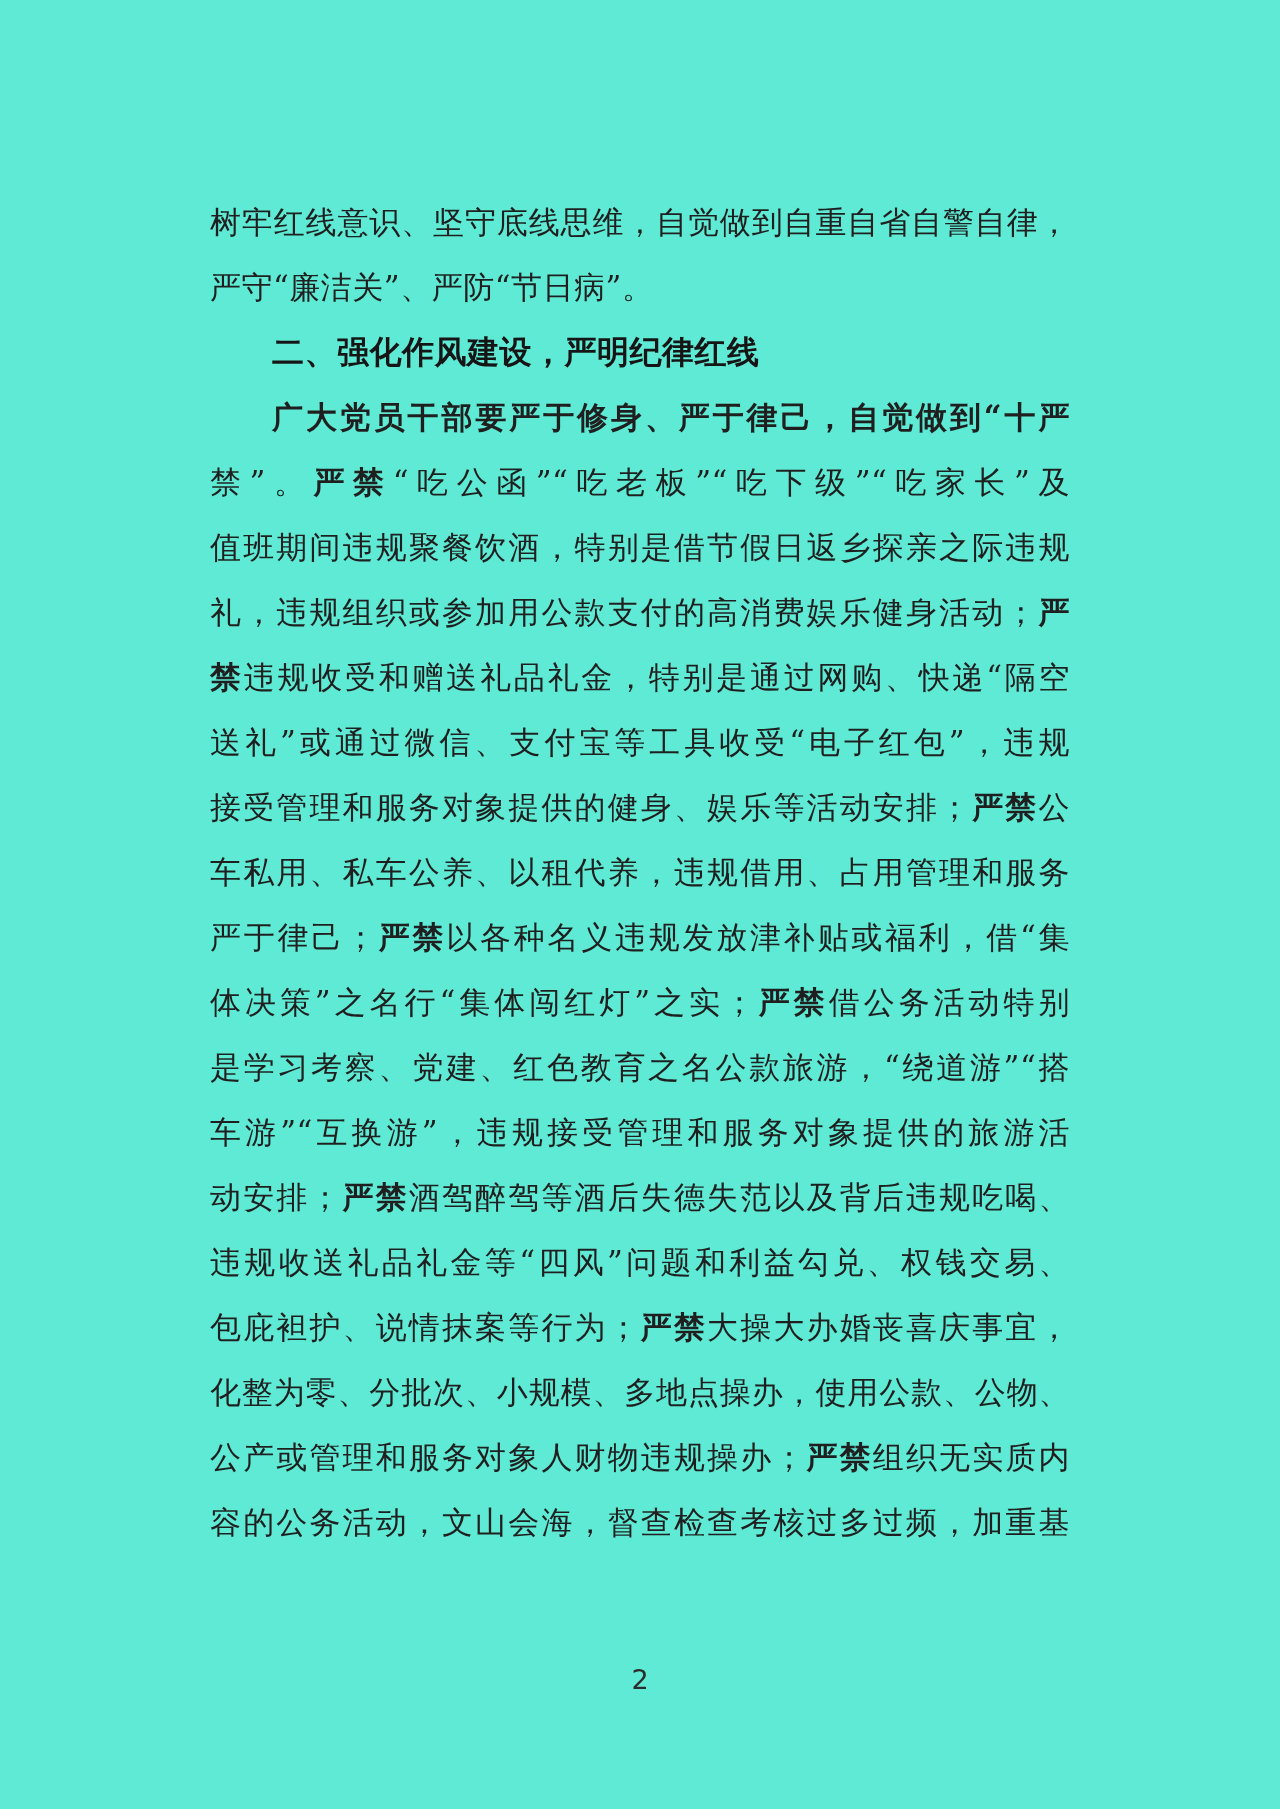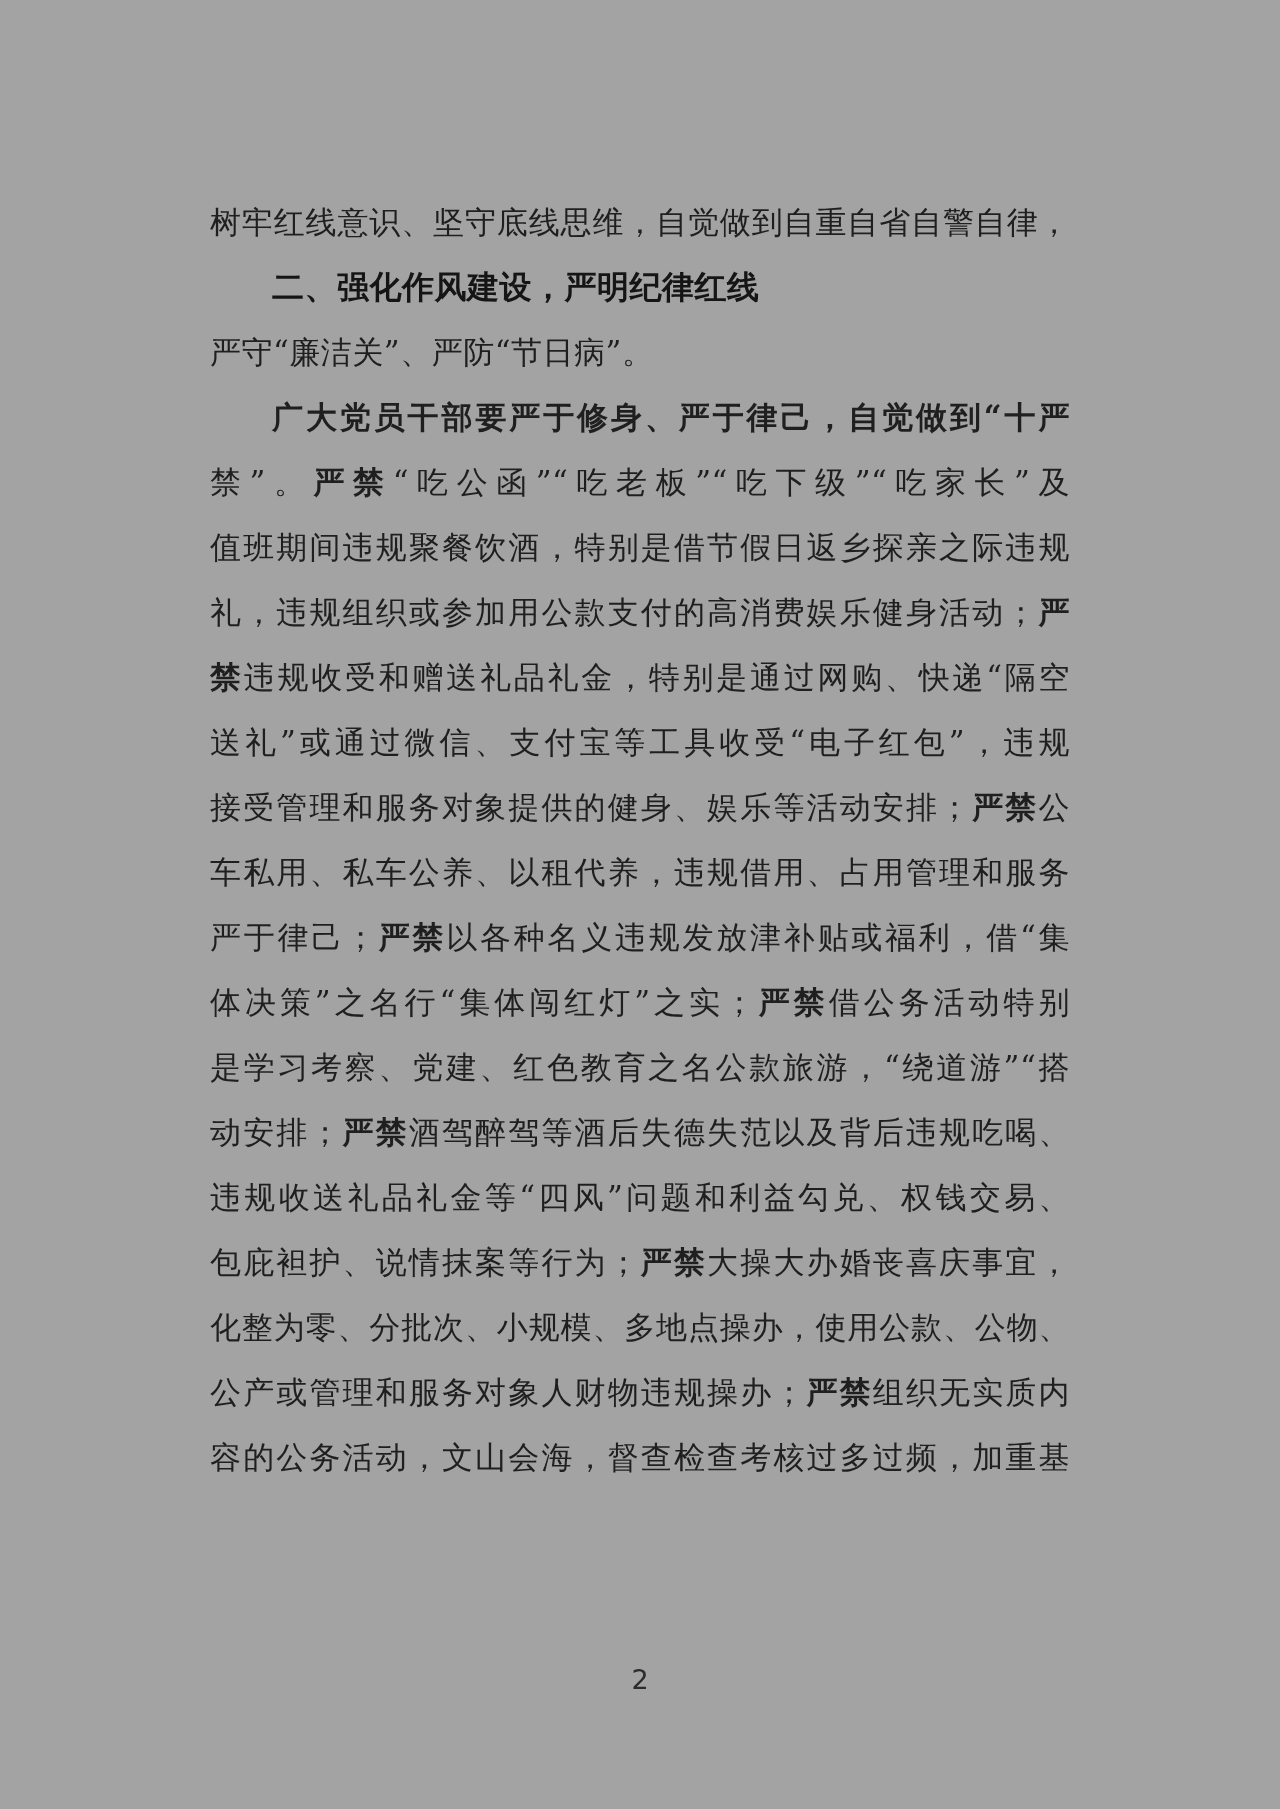--- a/index.html
+++ b/index.html
@@ -4,21 +4,21 @@
 <style>
   html, body {
     margin: 0;
     padding: 0;
     background: #ffffff;
   }
   .page {
     position: relative;
     width: 1280px;
     height: 1809px;
-    background: #a3a3a3;
+    background: #5eead4;
     overflow: hidden;
     font-family: "DejaVu Serif", serif;
   }
   .text-block {
     position: absolute;
     left: 210px;
     top: 190px;
     width: 860px;
   }
   .line {
@@ -58,33 +58,34 @@
     color: #2c2c2c;
     font-family: "DejaVu Sans", sans-serif;
   }
 </style>
 </head>
 <body>
 
 <div class="page">
   <div class="text-block" id="text-block">
       <div class="line justify"><span>树牢红线意识、坚守底线思维，自觉做到自重自省自警自律，</span></div>
+      <div class="line"><span>严守“廉洁关”、严防“节日病”。</span></div>
       <div class="line indent heading"><b>二、强化作风建设，严明纪律红线</b></div>
-      <div class="line"><span>严守“廉洁关”、严防“节日病”。</span></div>
       <div class="line justify indent"><span>广大党员干部要严于修身、严于律己，自觉做到“十严</span></div>
       <div class="line justify"><span>禁”。</span><b>严禁</b><span>“吃公函”“吃老板”“吃下级”“吃家长”及</span></div>
       <div class="line justify"><span>值班期间违规聚餐饮酒，特别是借节假日返乡探亲之际违规</span></div>
       <div class="line justify"><span>礼，违规组织或参加用公款支付的高消费娱乐健身活动；</span><b>严</b></div>
       <div class="line justify"><b>禁</b><span>违规收受和赠送礼品礼金，特别是通过网购、快递“隔空</span></div>
       <div class="line justify"><span>送礼”或通过微信、支付宝等工具收受“电子红包”，违规</span></div>
       <div class="line justify"><span>接受管理和服务对象提供的健身、娱乐等活动安排；</span><b>严禁</b><span>公</span></div>
       <div class="line justify"><span>车私用、私车公养、以租代养，违规借用、占用管理和服务</span></div>
       <div class="line justify"><span>严于律己；</span><b>严禁</b><span>以各种名义违规发放津补贴或福利，借“集</span></div>
       <div class="line justify"><span>体决策”之名行“集体闯红灯”之实；</span><b>严禁</b><span>借公务活动特别</span></div>
       <div class="line justify"><span>是学习考察、党建、红色教育之名公款旅游，“绕道游”“搭</span></div>
+      <div class="line justify"><span>车游”“互换游”，违规接受管理和服务对象提供的旅游活</span></div>
       <div class="line justify"><span>动安排；</span><b>严禁</b><span>酒驾醉驾等酒后失德失范以及背后违规吃喝、</span></div>
       <div class="line justify"><span>违规收送礼品礼金等“四风”问题和利益勾兑、权钱交易、</span></div>
       <div class="line justify"><span>包庇袒护、说情抹案等行为；</span><b>严禁</b><span>大操大办婚丧喜庆事宜，</span></div>
       <div class="line justify"><span>化整为零、分批次、小规模、多地点操办，使用公款、公物、</span></div>
       <div class="line justify"><span>公产或管理和服务对象人财物违规操办；</span><b>严禁</b><span>组织无实质内</span></div>
       <div class="line justify"><span>容的公务活动，文山会海，督查检查考核过多过频，加重基</span></div>
     </div>
   <div class="page-number">2</div>
 </div>
 

